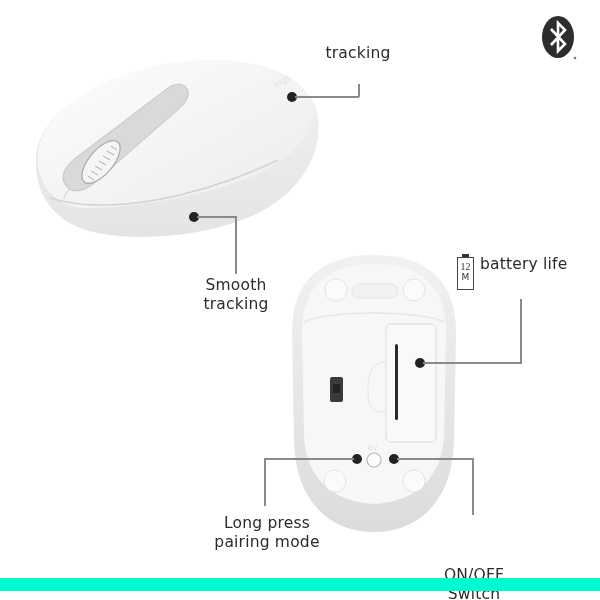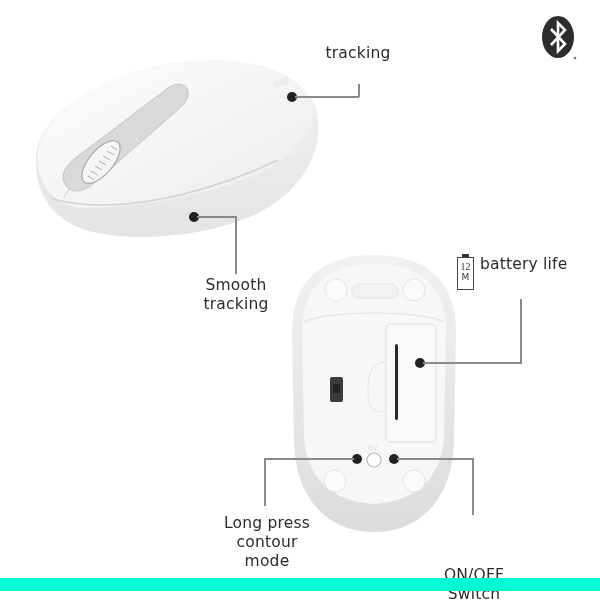--- a/index.html
+++ b/index.html
@@ -122,21 +122,21 @@
 </div>
 <div class="dot" style="left:415px;top:358px;"></div>
 <div class="line" style="left:423px;top:362px;width:98px;height:1.5px;"></div>
 <div class="line" style="left:520px;top:299px;width:1.5px;height:65px;"></div>
 
 <div class="dot" style="left:352px;top:454px;"></div>
 <div class="line" style="left:264px;top:458px;width:90px;height:1.5px;"></div>
 <div class="line" style="left:264px;top:458px;width:1.5px;height:48px;"></div>
 <div class="label" style="left:212px;top:514px;width:110px;">
   <span>Long press</span>
-  <span>contour mode</span>
+  <span>pairing mode</span>
 </div>
 
 <div class="dot" style="left:389px;top:454px;"></div>
 <div class="line" style="left:397px;top:458px;width:76px;height:1.5px;"></div>
 <div class="line" style="left:472px;top:458px;width:1.5px;height:57px;"></div>
 <div class="label" style="left:438px;top:522px;width:72px;margin-top:44px;">
   <span>ON/OFF</span>
   <span>Switch</span>
 </div>
 

